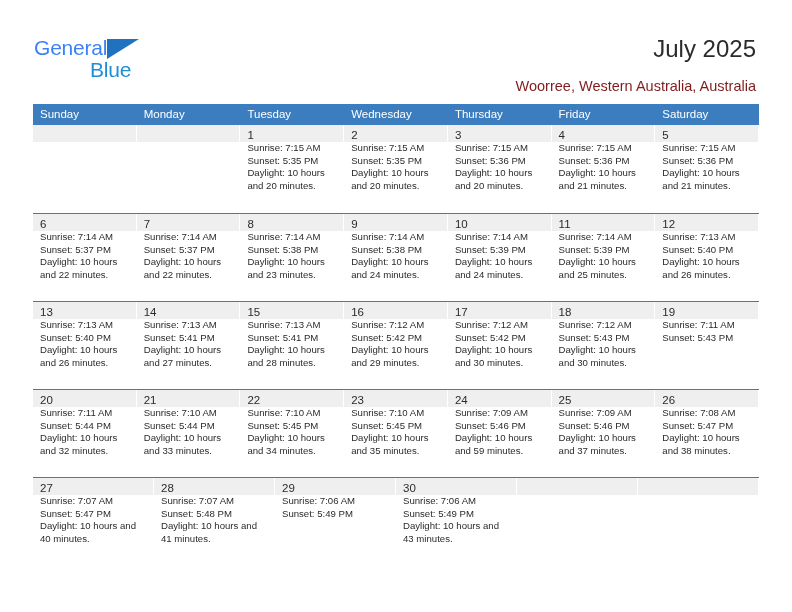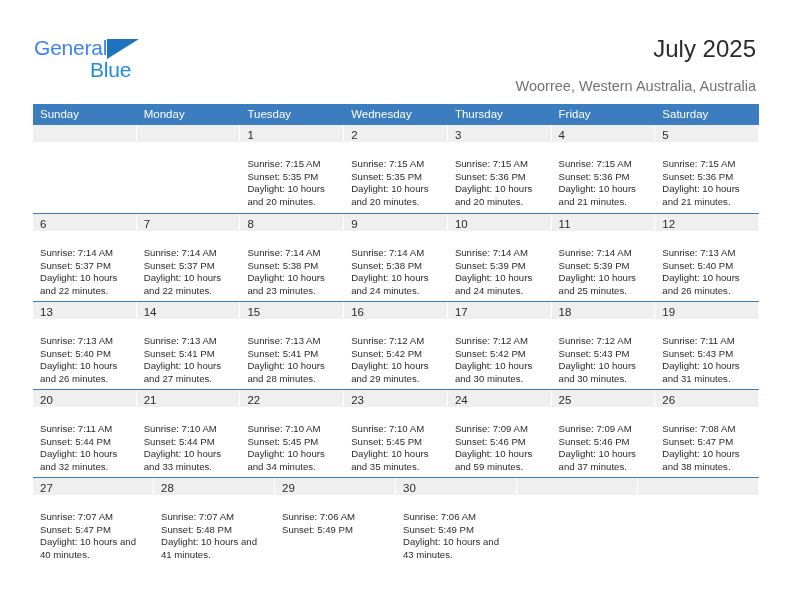--- a/index.html
+++ b/index.html
@@ -70,21 +70,21 @@
     color: #2b2b2b;
     text-align: right;
     line-height: 32px;
     white-space: nowrap;
   }
   .subtitle {
     position: absolute;
     right: 36px;
     top: 77px;
     font-size: 14.5px;
-    color: #737373;
+    color: #7f1d1d;
     text-align: right;
     line-height: 18px;
     white-space: nowrap;
   }
 
   
   .calendar {
     position: absolute;
     left: 33px;
     top: 104px;
@@ -128,21 +128,21 @@
   }
   .daycell.empty .daynum-band {
     background: #efefef;
   }
   .daynum {
     font-size: 11.5px;
     color: #2b2b2b;
     line-height: 17px;
   }
   .dayinfo {
-    padding: 16px 6px 0 7px;
+    padding: 0 6px 0 7px;
     font-size: 9.6px;
     color: #2b2b2b;
     line-height: 12.6px;
   }
   .dayinfo div { white-space: nowrap; }
   .dayinfo .daylight { white-space: normal; }
 </style>
 </head>
 <body>
 
@@ -324,21 +324,20 @@
               <div>Sunrise: 7:12 AM</div>
               <div>Sunset: 5:43 PM</div>
               <div class="daylight">Daylight: 10 hours and 30 minutes.</div>
             </div>
           </div>
           <div class="daycell">
             <div class="daynum-band"><span class="daynum">19</span></div>
             <div class="dayinfo">
               <div>Sunrise: 7:11 AM</div>
               <div>Sunset: 5:43 PM</div>
-              <div class="daylight">Daylight: 10 hours and 31 minutes.</div>
             </div>
           </div>
         </div>
         <div class="week">
           <div class="daycell">
             <div class="daynum-band"><span class="daynum">20</span></div>
             <div class="dayinfo">
               <div>Sunrise: 7:11 AM</div>
               <div>Sunset: 5:44 PM</div>
               <div class="daylight">Daylight: 10 hours and 32 minutes.</div>

